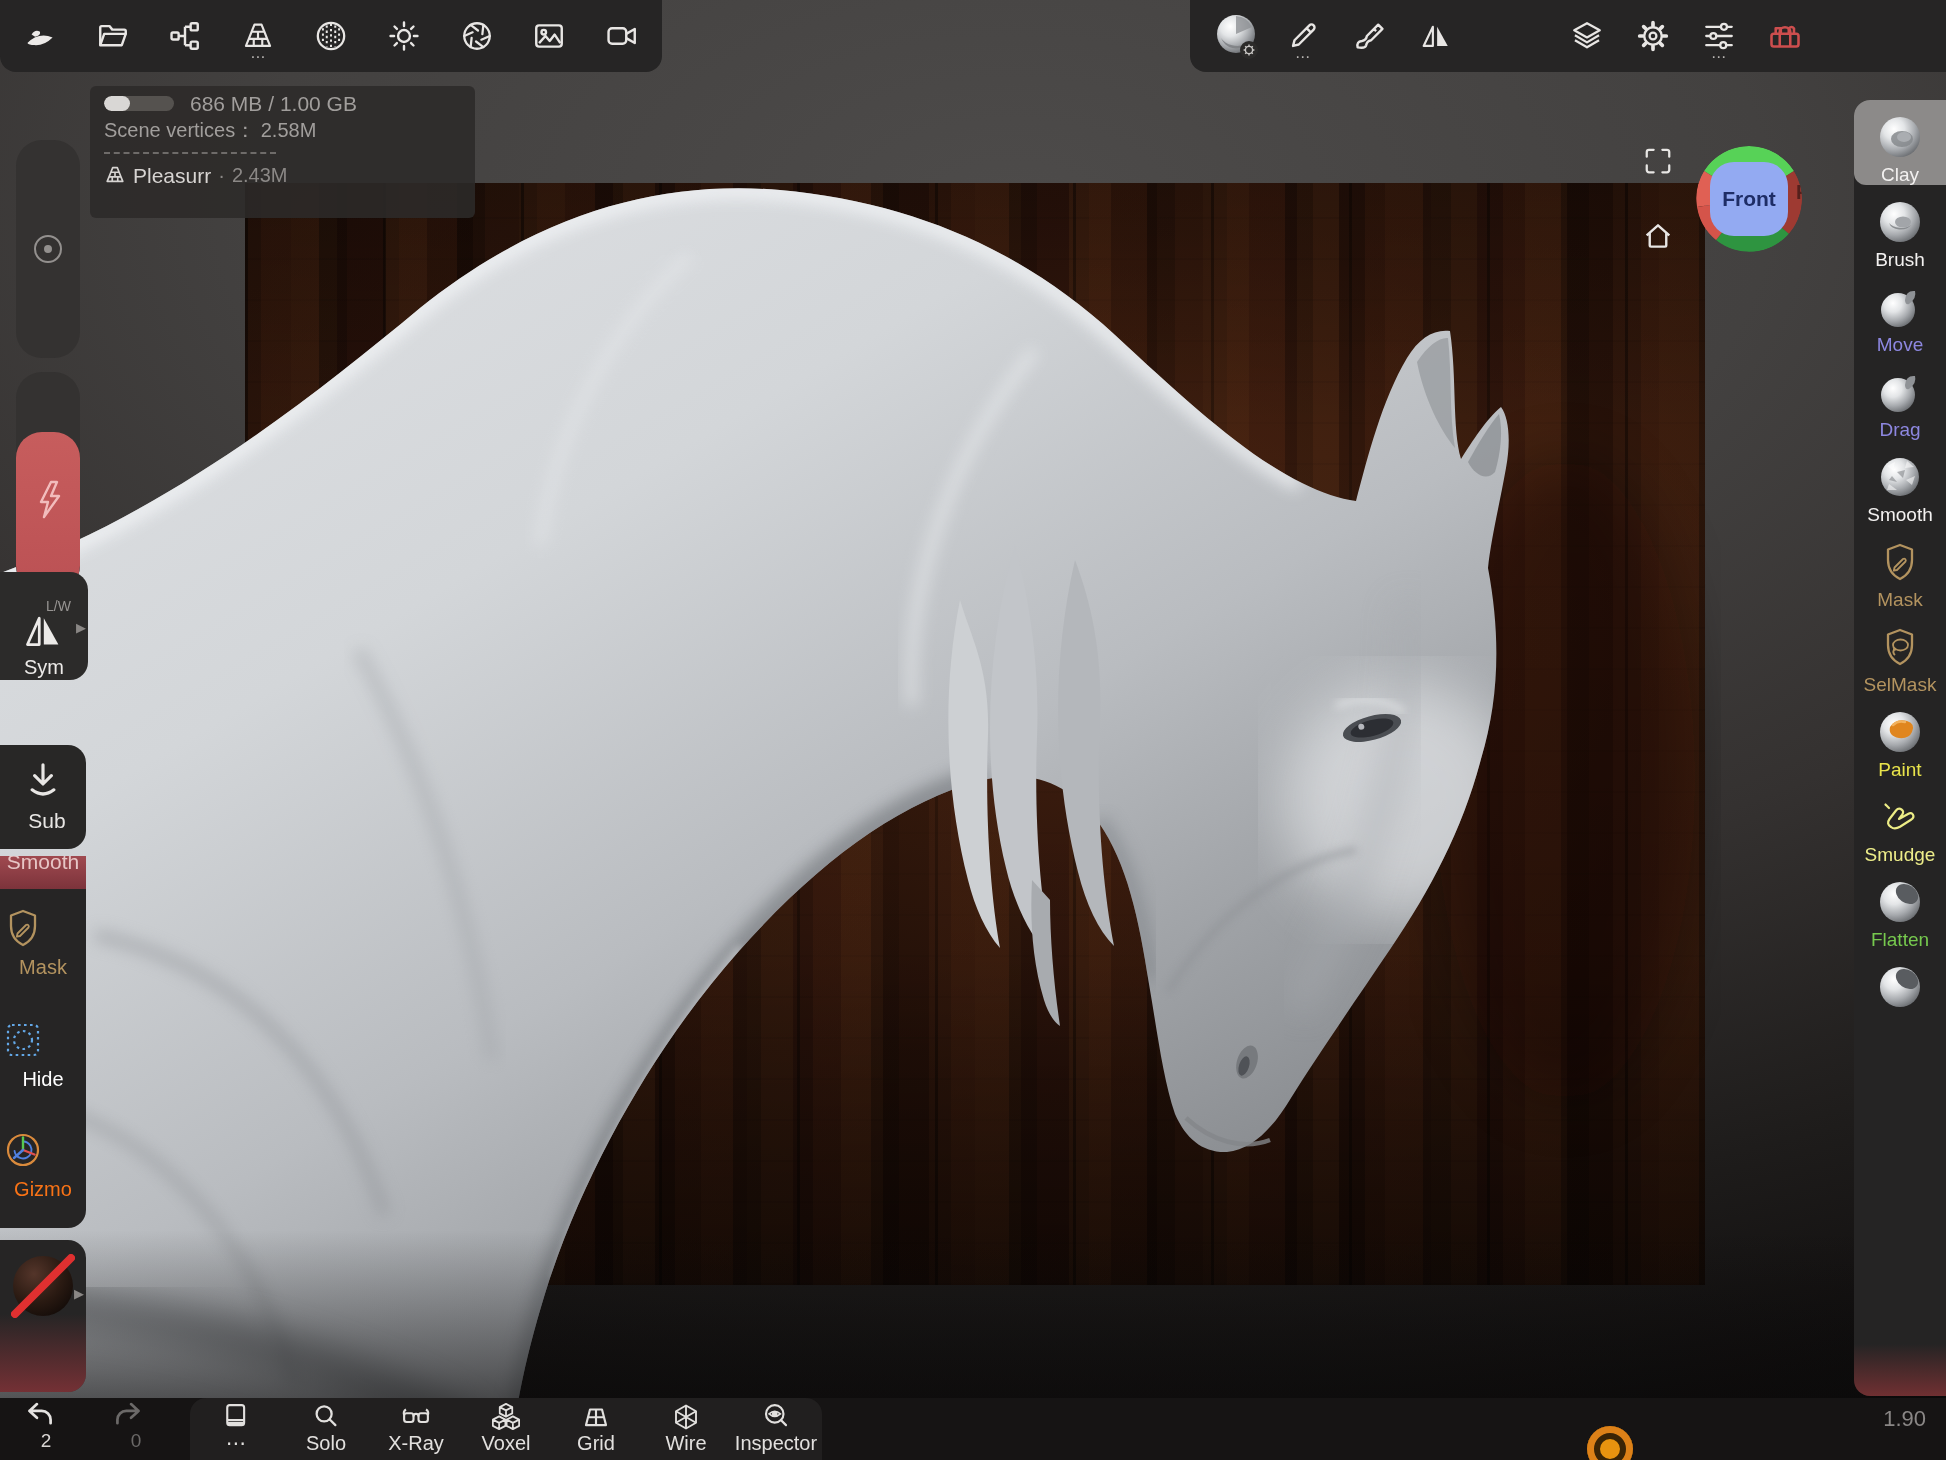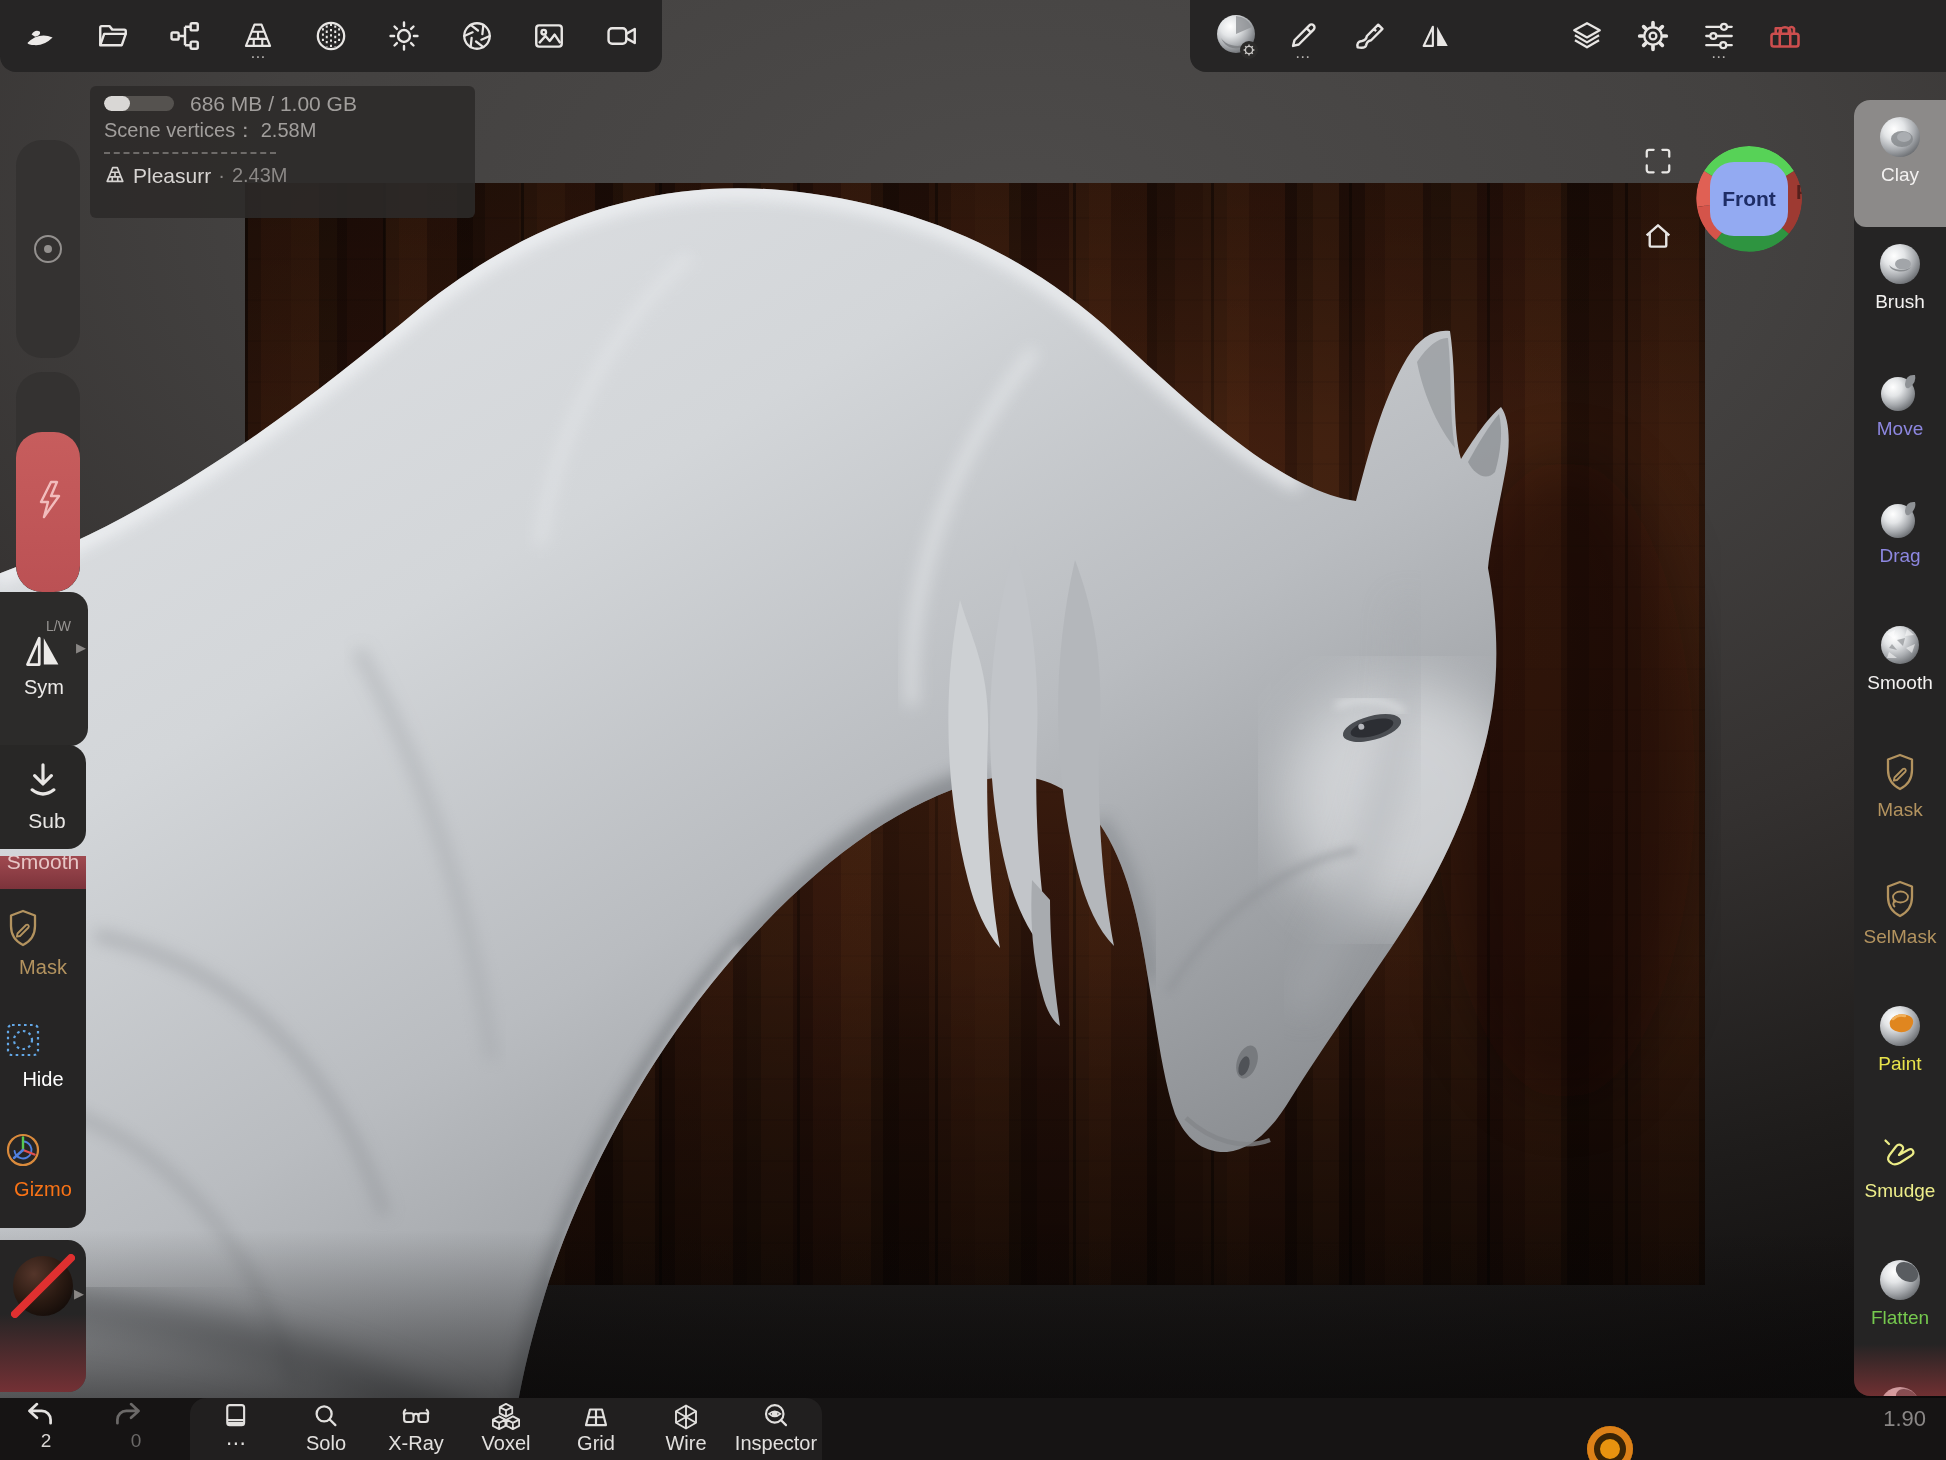--- a/index.html
+++ b/index.html
@@ -53,39 +53,39 @@
   #fullscreen-btn{left:1643px;top:146px;width:30px;height:30px;}
   #home-btn{left:1642px;top:220px;width:32px;height:32px;}
   #nav-gizmo{left:1694px;top:144px;width:110px;height:110px;font-weight:bold;}
 
   
   .lpanel{background:#262525;}
   #slider-radius{left:16px;top:140px;width:64px;height:218px;border-radius:26px;background:#343231;display:flex;align-items:center;justify-content:center;}
   #slider-intensity{left:16px;top:372px;width:64px;height:220px;border-radius:26px;background:#343231;overflow:hidden;}
   #slider-intensity .fill{position:absolute;left:0;right:0;bottom:0;height:160px;background:linear-gradient(180deg,#c75d5d,#bb5154);border-radius:26px;}
   #slider-intensity .bolt{position:absolute;left:50%;top:106px;transform:translateX(-50%);}
-  #sym-panel{left:0;top:592px;width:88px;height:154px;background:#2c2b2a;border-radius:0 18px 18px 0;}
+  #sym-panel{left:0;top:572px;width:88px;height:108px;background:#2c2b2a;border-radius:0 18px 18px 0;}
   #sym-hint{position:absolute;left:46px;top:26px;font-size:14px;color:#98o;color:#979492;}
   #sym-caret{position:absolute;left:76px;top:48px;font-size:13px;color:#8a8785;}
   #sym-tri{position:absolute;left:20px;top:38px;}
   #sym-label{position:absolute;left:0;width:88px;top:84px;text-align:center;font-size:20px;color:#eceae8;}
   #sub-panel{left:0;top:745px;width:86px;height:104px;border-radius:0 18px 18px 0;background:#282726;text-align:center;}
   #sub-label{position:absolute;left:0;width:86px;top:64px;font-size:21px;color:#e8e6e4;padding-left:8px;}
   #smooth-toast{left:0;top:856px;width:86px;height:33px;background:linear-gradient(180deg,#a04a50,#7c333b);overflow:hidden;}
   #smooth-toast span{position:absolute;left:0;width:86px;top:-6px;text-align:center;font-size:21px;color:#e7c6c6;}
   #ltools{left:0;top:889px;width:86px;height:339px;border-radius:0 0 18px 0;background:#262525;}
   .ltool{position:absolute;left:0;width:86px;text-align:center;}
   .ltool .lbl{display:block;margin-top:5px;font-size:20px;}
   #matcap-panel{left:0;top:1240px;width:86px;height:152px;border-radius:0 18px 18px 0;background:#262525;overflow:hidden;}
   #matcap-panel .redfade{position:absolute;left:0;right:0;bottom:0;height:78px;background:linear-gradient(180deg,rgba(180,58,66,0),rgba(180,58,66,.55));}
   #matcap-caret{position:absolute;left:74px;top:46px;font-size:13px;color:#8a8785;}
 
   
   #rsidebar{left:1854px;top:100px;width:92px;height:1296px;background:#252424;border-radius:16px 0 0 16px;overflow:hidden;}
-  .rtool{position:relative;width:92px;height:127px;text-align:center;padding-top:14px;}
+  .rtool{position:relative;width:92px;height:85px;text-align:center;padding-top:14px;}
   .rtool.sel{background:#8c8a89;border-radius:12px 0 0 12px;}
   .rtool .lbl{display:block;margin-top:4px;font-size:19px;color:#f3f1f0;}
   .rtool svg{margin:0 auto;}
   .c-purple{color:#8d87e0 !important;}
   .c-tan{color:#b3935f !important;}
   .c-yellow{color:#e8e34b !important;}
   .c-paleyellow{color:#eded8a !important;}
   .c-green{color:#76c94e !important;}
   #rside-fade{position:absolute;left:0;right:0;bottom:0;height:52px;background:linear-gradient(180deg,rgba(186,60,64,0),rgba(186,60,64,.5));}
 

